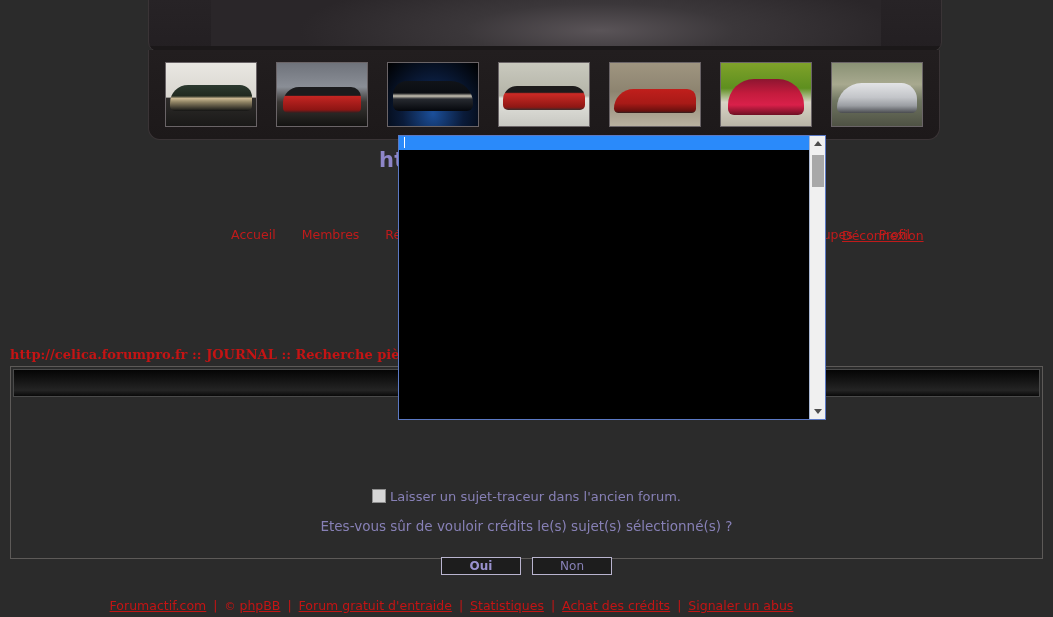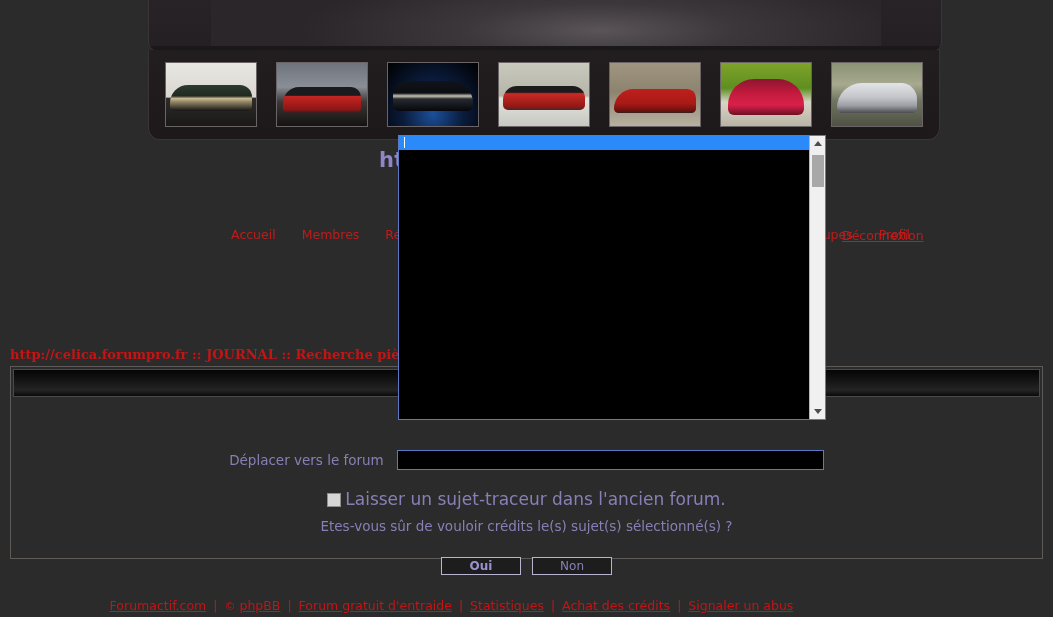--- a/index.html
+++ b/index.html
@@ -251,21 +251,21 @@
     vertical-align: middle;
     margin-left: 8px;
     box-sizing: border-box;
   }
 
   .row-check {
     position: absolute;
     left: 0; top: 88px;
     width: 1027px;
     text-align: center;
-    font-size: 17px;
+    font-size: 13px;
     color: #8780b6;
   }
   .cb {
     display: inline-block;
     width: 12px;
     height: 12px;
     background: #d6d6d6;
     border: 1px solid #8f8f8f;
     vertical-align: -2px;
     margin-right: 4px;
@@ -467,24 +467,20 @@
     <span class="sep">::</span>
     <span>JOURNAL</span>
     <span class="sep">::</span>
     <span>Recherche pièces CELICA</span>
   </div>
 
   <div class="panel">
     <div class="panel-header"></div>
     <div class="panel-body">
 
-      <div class="row-move">
-        <span class="move-label">Déplacer vers le forum</span>
-        <span class="select-box"></span>
-      </div>
 
       <div class="row-check">
         <span class="cb"></span><span>Laisser un sujet-traceur dans l'ancien forum.</span>
       </div>
 
       <div class="row-confirm">Etes-vous sûr de vouloir crédits le(s) sujet(s) sélectionné(s) ?</div>
 
       <div class="row-buttons">
         <span class="btn">Oui</span>
         <span class="btn secondary">Non</span>

